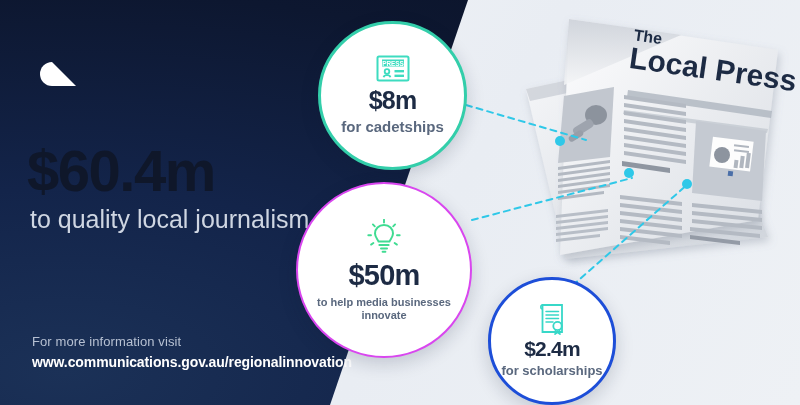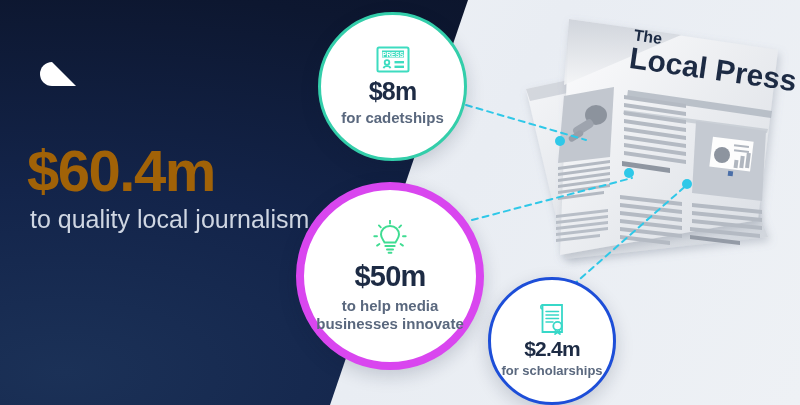--- a/index.html
+++ b/index.html
@@ -35,21 +35,21 @@
     border-left:24px solid #ffffff;border-top:24px solid transparent;
   }
 
   
   .copy{position:absolute;left:30px;top:138px;width:300px;}
   .copy .line1{
     font-size:25px;color:#cfd6e2;font-weight:300;letter-spacing:.2px;
     line-height:1.15;
   }
   .copy .amount{
-    font-size:58px;color:#a16207;font-weight:700;letter-spacing:-1.5px;
+    font-size:58px;color:#0f172a;font-weight:700;letter-spacing:-1.5px;
     line-height:1.02;margin:3px 0 4px -3px;
   }
   .copy .line2{
     font-size:25px;color:#cfd6e2;font-weight:300;line-height:1.2;
   }
   .footer{position:absolute;left:32px;top:334px;width:330px;}
   .footer .f1{font-size:13px;color:#b6c0d2;font-weight:300;letter-spacing:.1px;}
   .footer .f2{font-size:14px;color:#ffffff;font-weight:700;margin-top:5px;letter-spacing:-.1px;}
 
   
@@ -58,32 +58,32 @@
   
   .bubble{
     position:absolute;border-radius:50%;background:#ffffff;
     display:flex;flex-direction:column;align-items:center;justify-content:center;
     text-align:center;box-shadow:0 6px 18px rgba(16,28,56,.18);
   }
   .bubble .amt{font-weight:700;color:#1d2b44;letter-spacing:-.8px;}
   .bubble .sub{color:#5a687e;font-weight:700;line-height:1.16;}
 
   #bubble-cadetships{
-    left:318px;top:12px;width:143px;height:143px;
+    left:318px;top:21px;width:143px;height:143px;
     border:3px solid #33ceaa;
   }
   #bubble-cadetships .amt{font-size:25px;margin-top:4px;}
   #bubble-cadetships .sub{font-size:15px;margin-top:3px;}
 
   #bubble-innovate{
     left:296px;top:182px;width:172px;height:172px;
-    border:8px solid #d946ef;
+    border:2px solid #d946ef;
   }
   #bubble-innovate .amt{font-size:29px;margin-top:4px;}
-  #bubble-innovate .sub{font-size:15px;margin-top:4px;}
+  #bubble-innovate .sub{font-size:11px;margin-top:4px;}
 
   #bubble-scholarships{
     left:488px;top:277px;width:122px;height:122px;
     border:3px solid #1d4ed8;
   }
   #bubble-scholarships .amt{font-size:21px;margin-top:2px;}
   #bubble-scholarships .sub{font-size:13px;margin-top:2px;}
 
   .bicon{line-height:0;}
 
@@ -223,20 +223,24 @@
   <div class="logo">
     <div class="logo-half"></div>
     <div class="logo-tri"></div>
   </div>
 
   <div class="copy">
     <div class="amount">$60.4m</div>
     <div class="line2">to quality local journalism</div>
   </div>
 
+  <div class="footer">
+    <div class="f1">For more information visit</div>
+    <div class="f2">www.communications.gov.au/regionalinnovation</div>
+  </div>
 
   <div class="bubble" id="bubble-cadetships">
     <span class="bicon">
       <svg width="34" height="27" viewBox="0 0 34 27">
         <rect x="1.5" y="1.5" width="31" height="24" rx="1.5" fill="none" stroke="#3ddcc0" stroke-width="2"></rect>
         <rect x="6" y="4.5" width="22" height="7" fill="#3ddcc0"></rect>
         <text x="17" y="10.6" text-anchor="middle" font-family="Liberation Sans, sans-serif" font-size="6.4" font-weight="700" fill="#ffffff">PRESS</text>
         <circle cx="11" cy="16.5" r="2.3" fill="none" stroke="#3ddcc0" stroke-width="1.8"></circle>
         <path d="M7.6,22.2 C8.2,19.4 13.8,19.4 14.4,22.2" fill="none" stroke="#3ddcc0" stroke-width="1.8"></path>
         <rect x="18.5" y="15" width="9.5" height="2.4" fill="#3ddcc0"></rect>

